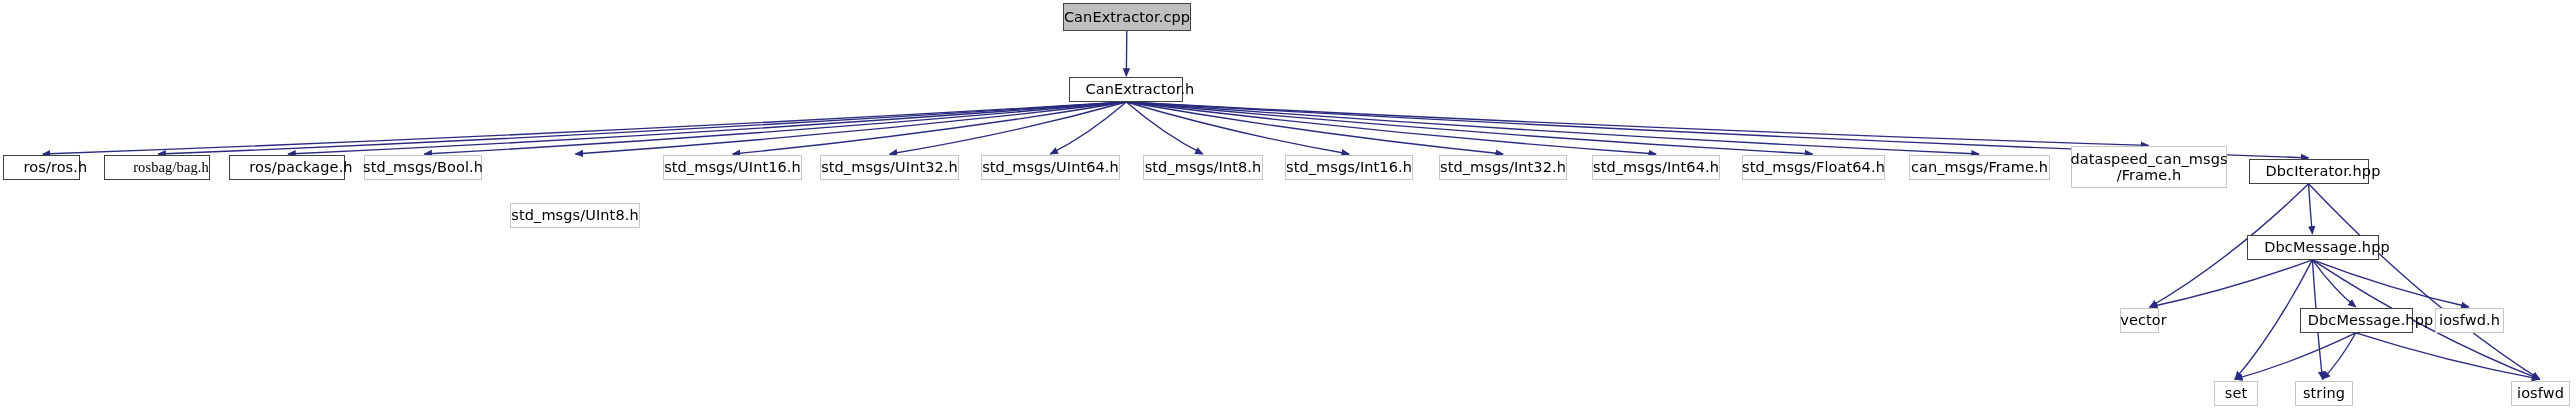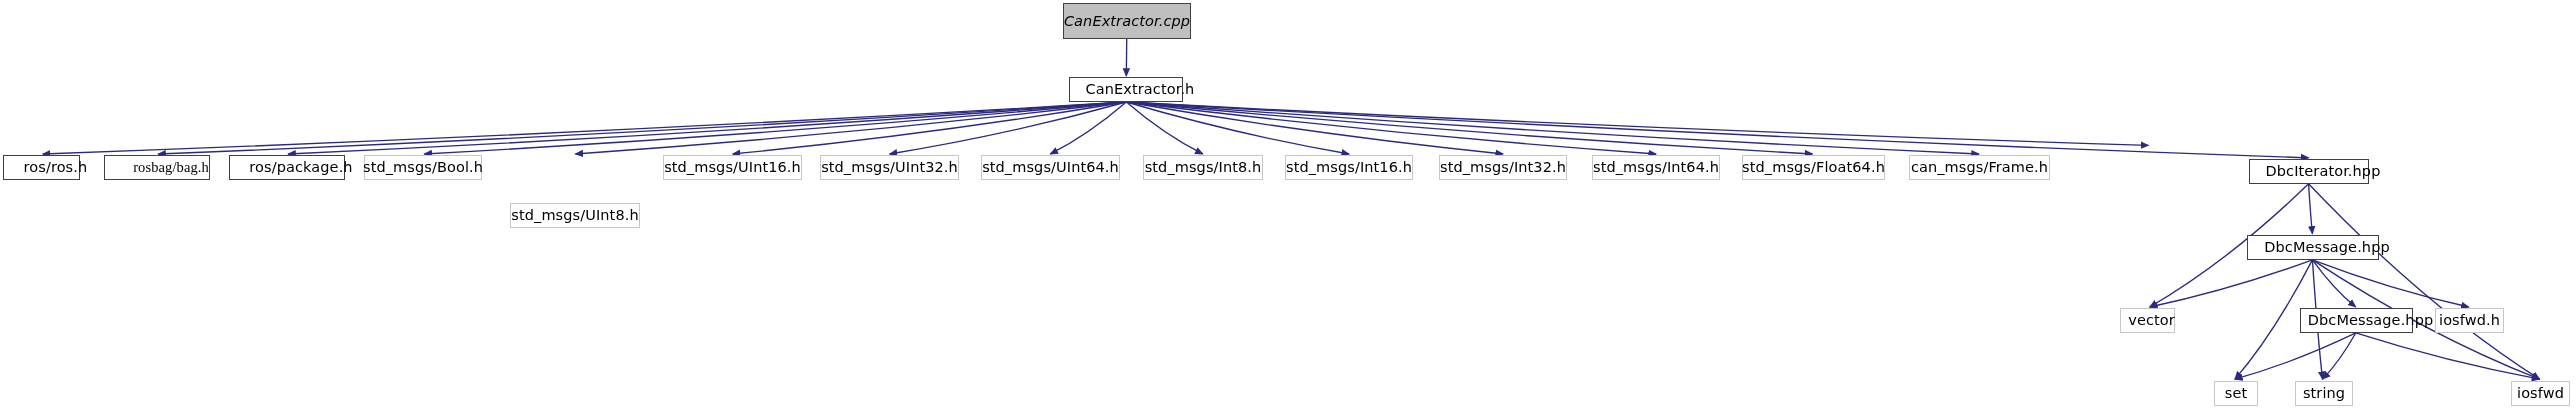--- a/index.html
+++ b/index.html
@@ -64,38 +64,40 @@
       <path d="M2401.5,270 Q2317,301 2232.5,319" fill="none" stroke="#2a2a7f" stroke-width="1.4" marker-end="url(#arw)"></path>
       <path d="M2401.5,270 Q2424,301 2446.5,319" fill="none" stroke="#2a2a7f" stroke-width="1.4" marker-end="url(#arw)"></path>
       <path d="M2401.5,270 Q2482.75,301 2564,319" fill="none" stroke="#2a2a7f" stroke-width="1.4" marker-end="url(#arw)"></path>
       <path d="M2401.5,270 Q2361.25,347.5 2321,394" fill="none" stroke="#2a2a7f" stroke-width="1.4" marker-end="url(#arw)"></path>
       <path d="M2401.5,270 Q2406.75,347.5 2412,394" fill="none" stroke="#2a2a7f" stroke-width="1.4" marker-end="url(#arw)"></path>
       <path d="M2401.5,270 Q2519.5,347.5 2637.5,394" fill="none" stroke="#2a2a7f" stroke-width="1.4" marker-end="url(#arw)"></path>
       <path d="M2446.5,346 Q2383.75,376.38 2321,394" fill="none" stroke="#2a2a7f" stroke-width="1.4" marker-end="url(#arw)"></path>
       <path d="M2446.5,346 Q2429.25,376.38 2412,394" fill="none" stroke="#2a2a7f" stroke-width="1.4" marker-end="url(#arw)"></path>
       <path d="M2446.5,346 Q2542,376.38 2637.5,394" fill="none" stroke="#2a2a7f" stroke-width="1.4" marker-end="url(#arw)"></path>
     </svg>
-<div class="node root" style="left: 1063px; top: 2.9px; width: 128px; height: 36px; font-style: italic;">CanExtractor.cpp</div>
+<div class="node root" style="left: 1063px; top: 2.9px; width: 128px; height: 28px;">CanExtractor.cpp</div>
     <div class="node strong" style="left: 1069px; top: 77px; width: 114px; height: 25px;">CanExtractor.h</div>
     <div class="node strong" style="left: 2.9px; top: 155px; width: 77px; height: 25px;">ros/ros.h</div>
     <div class="node strong" style="left: 104px; top: 155px; width: 106px; height: 25px; font-family: Liberation Serif, serif;">rosbag/bag.h</div>
     <div class="node strong" style="left: 229px; top: 155px; width: 116px; height: 25px;">ros/package.h</div>
     <div class="node " style="left: 364px; top: 155px; width: 118px; height: 25px;">std_msgs/Bool.h</div>
     <div class="node " style="left: 510px; top: 155px; width: 130px; height: 25px; margin-top: 48px;">std_msgs/UInt8.h</div>
     <div class="node " style="left: 663px; top: 155px; width: 139px; height: 25px;">std_msgs/UInt16.h</div>
     <div class="node " style="left: 820px; top: 155px; width: 139px; height: 25px;">std_msgs/UInt32.h</div>
     <div class="node " style="left: 981px; top: 155px; width: 139px; height: 25px;">std_msgs/UInt64.h</div>
     <div class="node " style="left: 1143px; top: 155px; width: 120px; height: 25px;">std_msgs/Int8.h</div>
     <div class="node " style="left: 1285px; top: 155px; width: 128px; height: 25px;">std_msgs/Int16.h</div>
     <div class="node " style="left: 1439px; top: 155px; width: 128px; height: 25px;">std_msgs/Int32.h</div>
     <div class="node " style="left: 1592px; top: 155px; width: 128px; height: 25px;">std_msgs/Int64.h</div>
     <div class="node " style="left: 1742px; top: 155px; width: 143px; height: 25px;">std_msgs/Float64.h</div>
     <div class="node " style="left: 1909px; top: 155px; width: 141px; height: 25px;">can_msgs/Frame.h</div>
+    <div class="node " style="left: 2071px; top: 146px; width: 156px; height: 42px;">dataspeed_can_msgs
+/Frame.h</div>
     <div class="node strong" style="left: 2249px; top: 159px; width: 120px; height: 25px;">DbcIterator.hpp</div>
     <div class="node strong" style="left: 2247px; top: 235px; width: 132px; height: 25px;">DbcMessage.hpp</div>
-    <div class="node " style="left: 2120px; top: 308px; width: 55px; height: 25px; padding-left: 8px;">vector</div>
+    <div class="node " style="left: 2120px; top: 308px; width: 39px; height: 25px; padding-left: 8px;">vector</div>
     <div class="node strong" style="left: 2300px; top: 308px; width: 113px; height: 25px;">DbcMessage.hpp</div>
     <div class="node " style="left: 2435px; top: 308px; width: 69px; height: 25px;">iosfwd.h</div>
     <div class="node " style="left: 2214px; top: 381px; width: 44px; height: 25px;">set</div>
     <div class="node " style="left: 2295px; top: 381px; width: 58px; height: 25px;">string</div>
     <div class="node " style="left: 2511px; top: 381px; width: 59px; height: 25px;">iosfwd</div>
   </div>
 
 
 </body></html>

